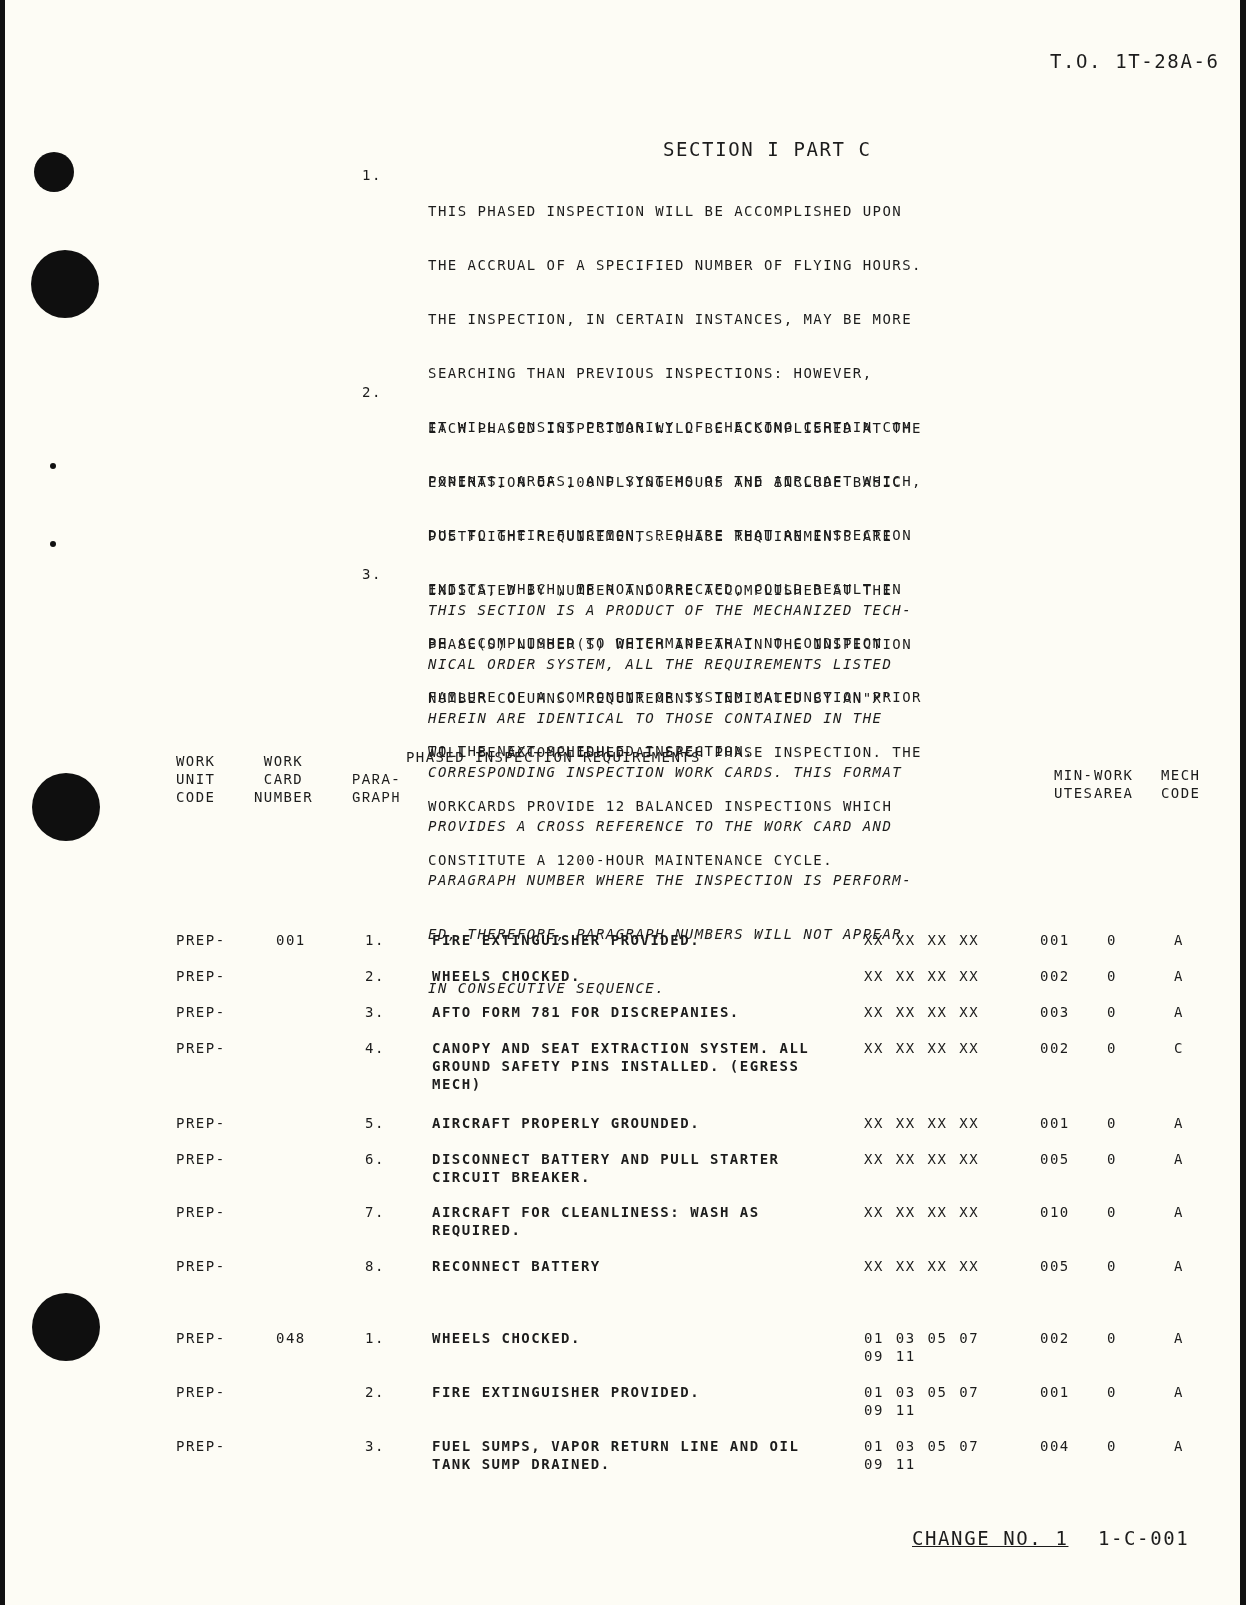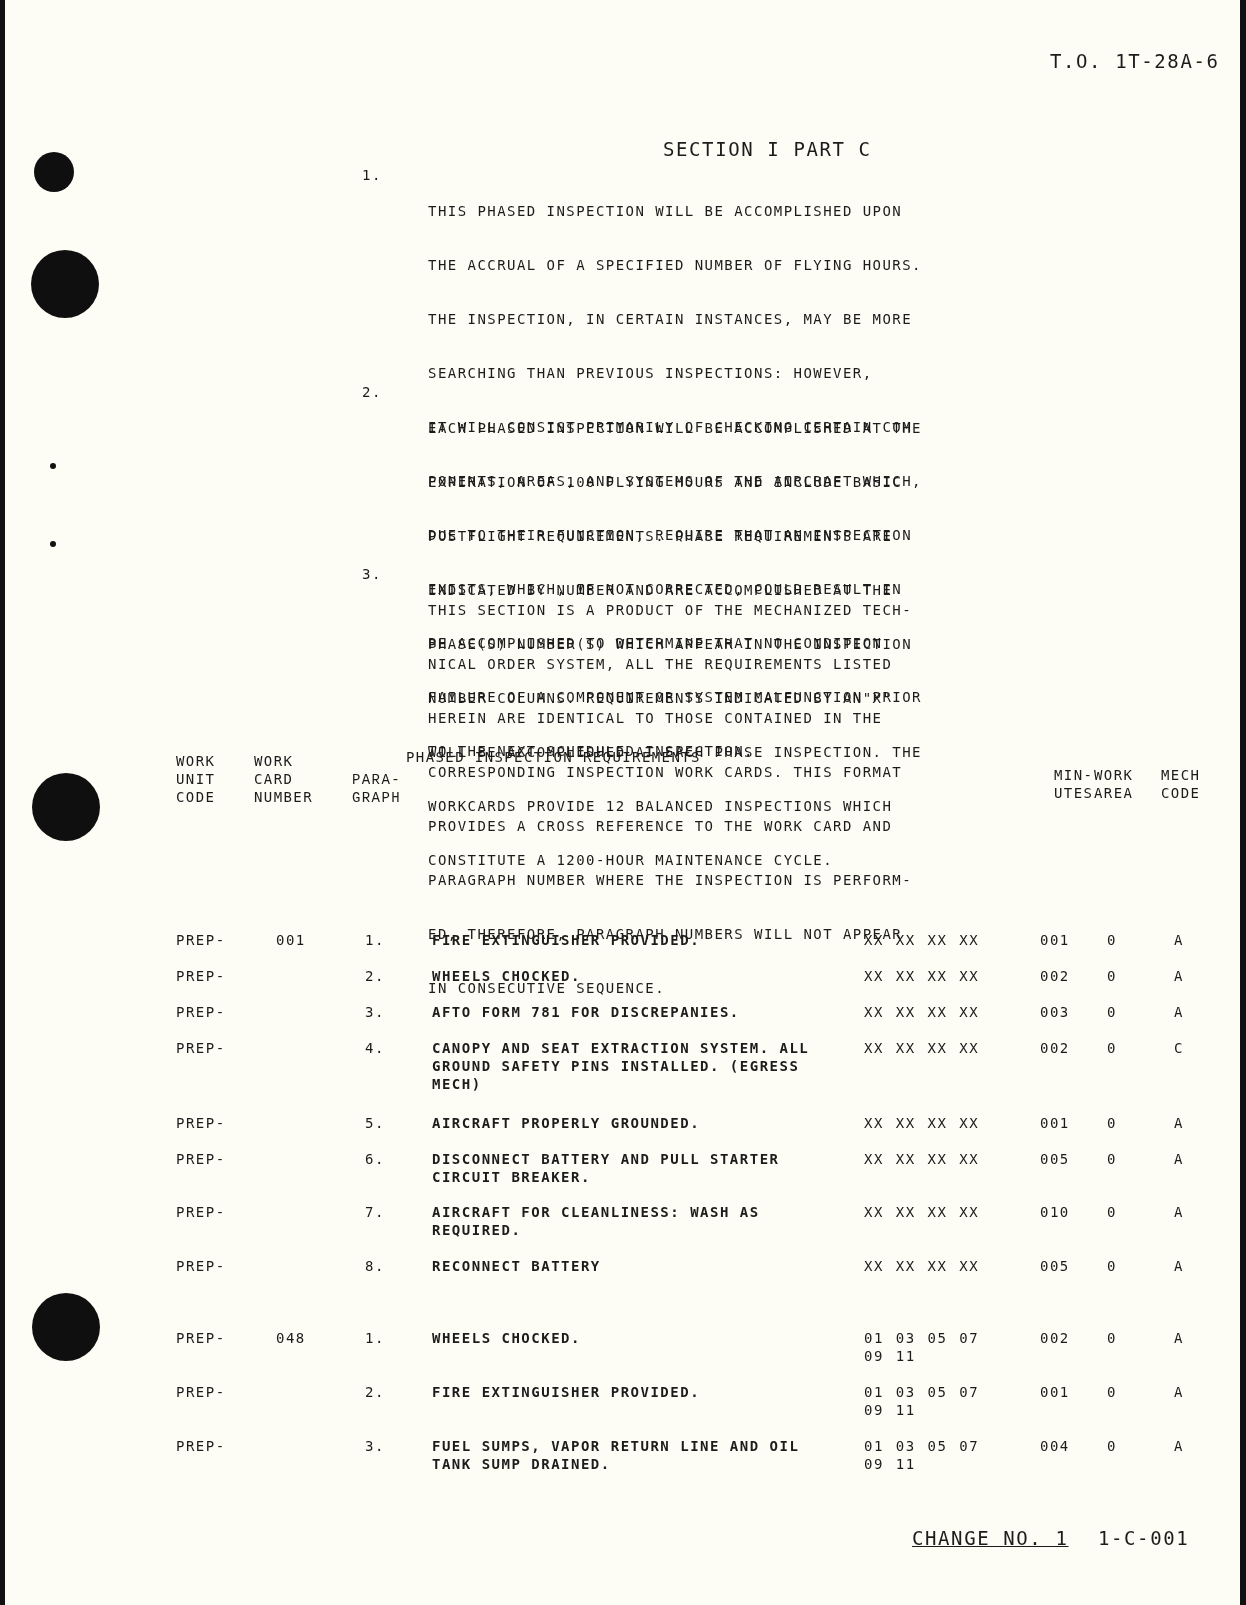--- a/index.html
+++ b/index.html
@@ -8,21 +8,21 @@
     background: #fdfcf5;
     font-family: "DejaVu Sans Mono", "Liberation Mono", monospace;
     color: #1c1c1c;
   }
   .edge-left { position: absolute; left: 0; top: 0; width: 5px; height: 1605px; background: #111; }
   .edge-right { position: absolute; right: 0; top: 0; width: 6px; height: 1605px; background: #111; }
   .hole { position: absolute; border-radius: 50%; background: #0f0f0f; }
   .dot { position: absolute; border-radius: 50%; background: #111; width: 6px; height: 6px; }
   .t { position: absolute; font-size: 19px; line-height: 18px; white-space: pre; letter-spacing: 1.6px; }
   .para { position: absolute; font-size: 14px; line-height: 18px; letter-spacing: 1.45px; white-space: pre; }
-  .hdr { position: absolute; font-size: 14px; line-height: 18px; letter-spacing: 1.4px; white-space: pre; }
+  .hdr { position: absolute; font-size: 14px; line-height: 18px; letter-spacing: 1.4px; white-space: pre; text-align: center; }
   .row { position: absolute; left: 0; width: 1246px; }
   .row .c { position: absolute; font-size: 14px; line-height: 18px; letter-spacing: 1.5px; white-space: pre; }
   .c-wuc { left: 176px; }
   .c-card { left: 276px; }
   .c-para { left: 365px; }
   .c-req { left: 432px; width: 420px; white-space: pre-wrap !important; font-weight: bold; }
   .c-phase { left: 864px; width: 140px; white-space: pre-wrap !important; word-spacing: 2px; }
   .c-min { left: 1040px; }
   .c-area { left: 1107px; }
   .c-mech { left: 1174px; }
@@ -69,21 +69,21 @@
     <div>PHASE(S) NUMBER(S) WHICH APPEAR IN THE INSPECTION</div>
     <div>NUMBER COLUMNS. REQUIREMENTS INDICATED BY AN"X"</div>
     <div>WILL BE ACCOMPLISHED AT EACH PHASE INSPECTION. THE</div>
     <div>WORKCARDS PROVIDE 12 BALANCED INSPECTIONS WHICH</div>
     <div>CONSTITUTE A 1200-HOUR MAINTENANCE CYCLE.</div>
   </div>
 </div>
 
 <div>
   <div class="para" style="left:362px;top:565px;">3.</div>
-  <div class="para" style="left:428px;top:565px;">
+  <div class="para" style="left:428px;top:565px;font-style:italic;">
     <div>THIS SECTION IS A PRODUCT OF THE MECHANIZED TECH-</div>
     <div>NICAL ORDER SYSTEM, ALL THE REQUIREMENTS LISTED</div>
     <div>HEREIN ARE IDENTICAL TO THOSE CONTAINED IN THE</div>
     <div>CORRESPONDING INSPECTION WORK CARDS. THIS FORMAT</div>
     <div>PROVIDES A CROSS REFERENCE TO THE WORK CARD AND</div>
     <div>PARAGRAPH NUMBER WHERE THE INSPECTION IS PERFORM-</div>
     <div>ED, THEREFORE, PARAGRAPH NUMBERS WILL NOT APPEAR</div>
     <div>IN CONSECUTIVE SEQUENCE.</div>
   </div>
 </div>

